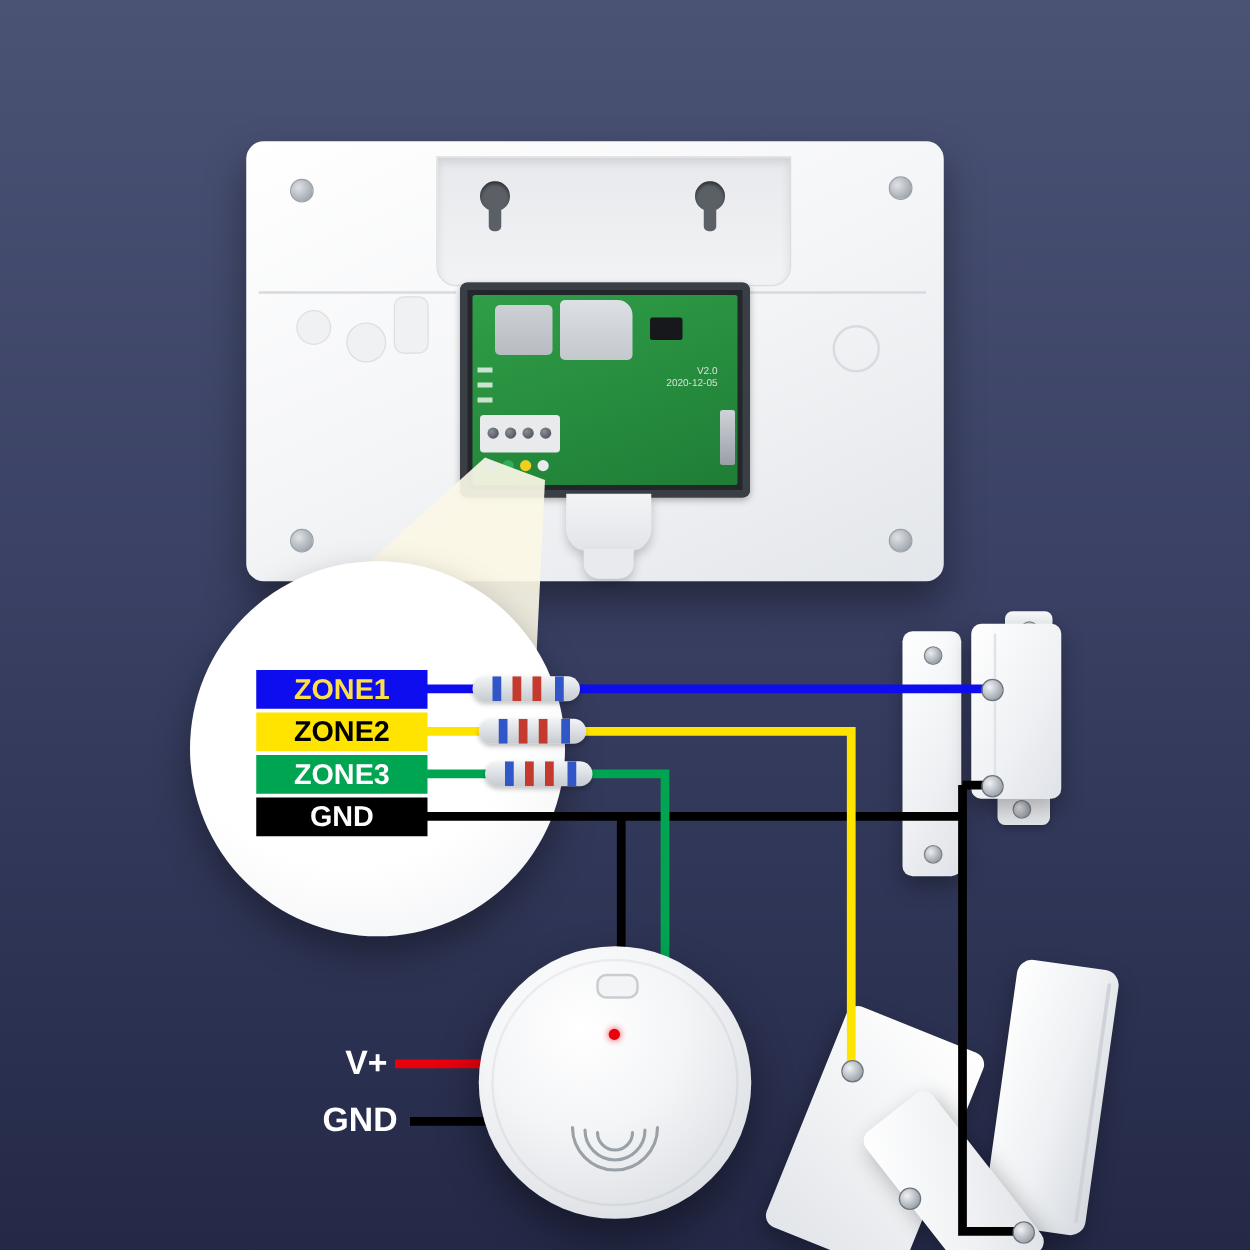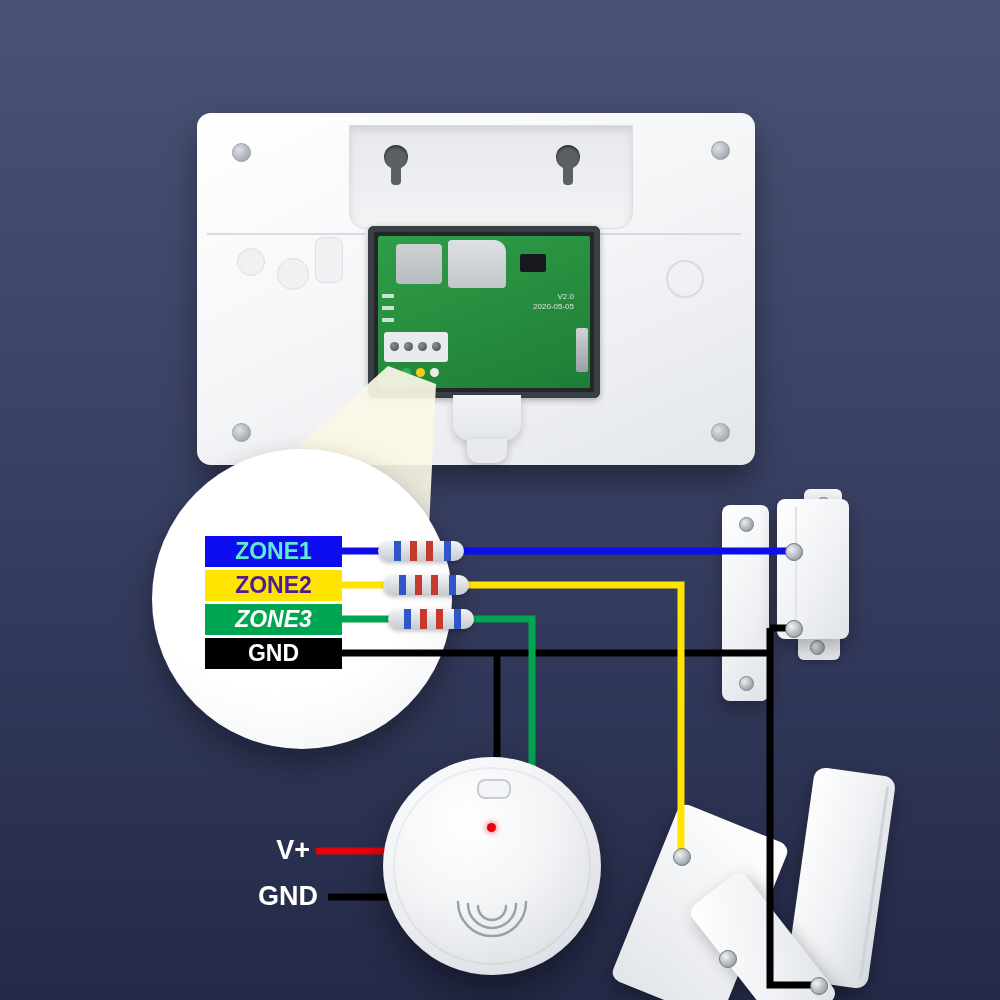--- a/index.html
+++ b/index.html
@@ -160,21 +160,21 @@
           <span class="ts" style="left:20px"></span>
           <span class="ts" style="left:34px"></span>
           <span class="ts" style="left:48px"></span>
         </div>
         <div class="wd" style="left:10px;background:#2f6fd8"></div>
         <div class="wd" style="left:24px;background:#2faf5a"></div>
         <div class="wd" style="left:38px;background:#f2cf1d"></div>
         <div class="wd" style="left:52px;background:#e8eaec"></div>
         <div class="pcbtext">
           <div>V2.0</div>
-          <div>2020-05-05</div>
+          <div>2020-12-05</div>
         </div>
       </div>
     </div>
 
     <div class="pcircle"></div>
     <div class="ptab"></div>
     <div class="ptab2"></div>
   </div>
 
   <svg class="layer">
@@ -231,23 +231,23 @@
     <span class="band b4"></span>
   </div>
 
   <div class="screwhead" style="left:785px;top:543px"></div>
   <div class="screwhead" style="left:785px;top:620px"></div>
   <div class="screwhead" style="left:673px;top:848px"></div>
   <div class="screwhead" style="left:719px;top:950px"></div>
   <div class="screwhead" style="left:810px;top:977px"></div>
 
   <div class="zones">
-    <div class="zbar" style="background-color: rgb(13, 13, 240); color: #5eead4;">ZONE1</div>
-    <div class="zbar" style="background-color: rgb(255, 228, 0); color: #4c1d95;">ZONE2</div>
-    <div class="zbar" style="background-color: rgb(0, 165, 81); color: rgb(255, 255, 255); font-style: italic;">ZONE3</div>
+    <div class="zbar" style="background-color: rgb(13, 13, 240); color: #fde047;">ZONE1</div>
+    <div class="zbar" style="background-color: rgb(255, 228, 0); color: #000000;">ZONE2</div>
+    <div class="zbar" style="background-color: rgb(0, 165, 81); color: rgb(255, 255, 255);">ZONE3</div>
     <div class="zbar" style="background-color: rgb(0, 0, 0); color: rgb(255, 255, 255);">GND</div>
   </div>
 
   <div class="smoke">
     <div class="smoke-ring"></div>
     <div class="smoke-pill"></div>
     <div class="smoke-led"></div>
     <svg width="218" height="218" viewBox="0 0 218 218" style="position:absolute;left:0;top:0">
       <path d="M 75 145 A 34 34 0 0 0 143 145" fill="none" stroke="#99a0a7" stroke-width="2.5" stroke-linecap="round"></path>
       <path d="M 85 147 A 24 24 0 0 0 133 147" fill="none" stroke="#99a0a7" stroke-width="2.5" stroke-linecap="round"></path>

